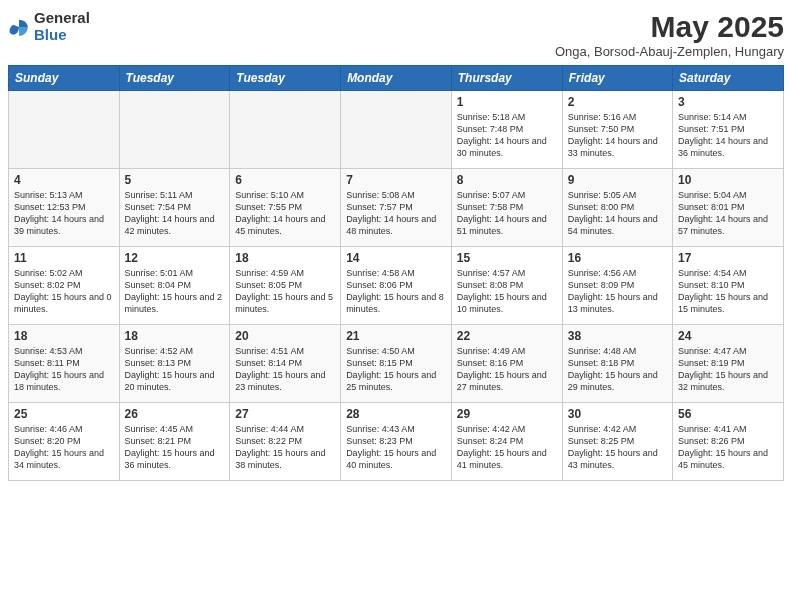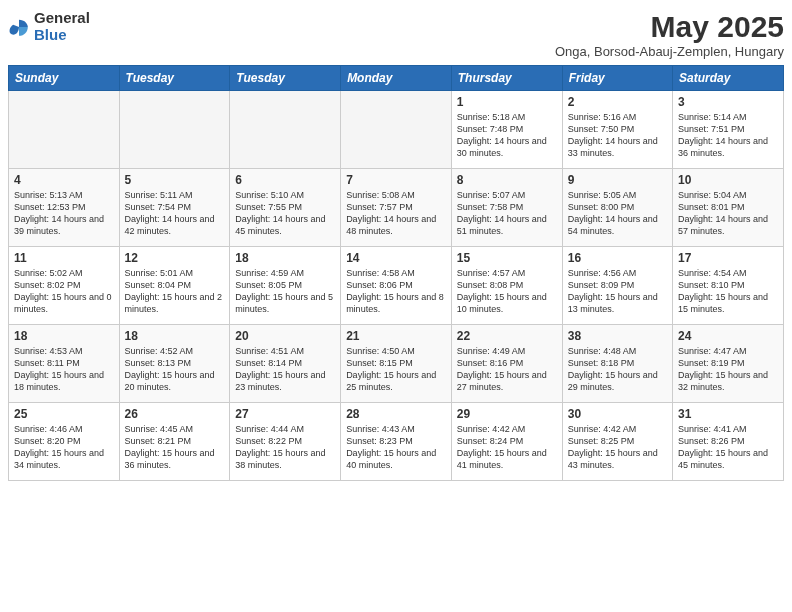--- a/index.html
+++ b/index.html
@@ -355,21 +355,21 @@
 and 41 minutes.</div>
           </td>
           <td>
             <div class="day-num">30</div>
             <div class="day-info">Sunrise: 4:42 AM
 Sunset: 8:25 PM
 Daylight: 15 hours
 and 43 minutes.</div>
           </td>
           <td>
-            <div class="day-num">31</div>
+            <div class="day-num">56</div>
             <div class="day-info">Sunrise: 4:41 AM
 Sunset: 8:26 PM
 Daylight: 15 hours
 and 45 minutes.</div>
           </td>
         </tr>
       </tbody>
   </table>
 </div>
 

